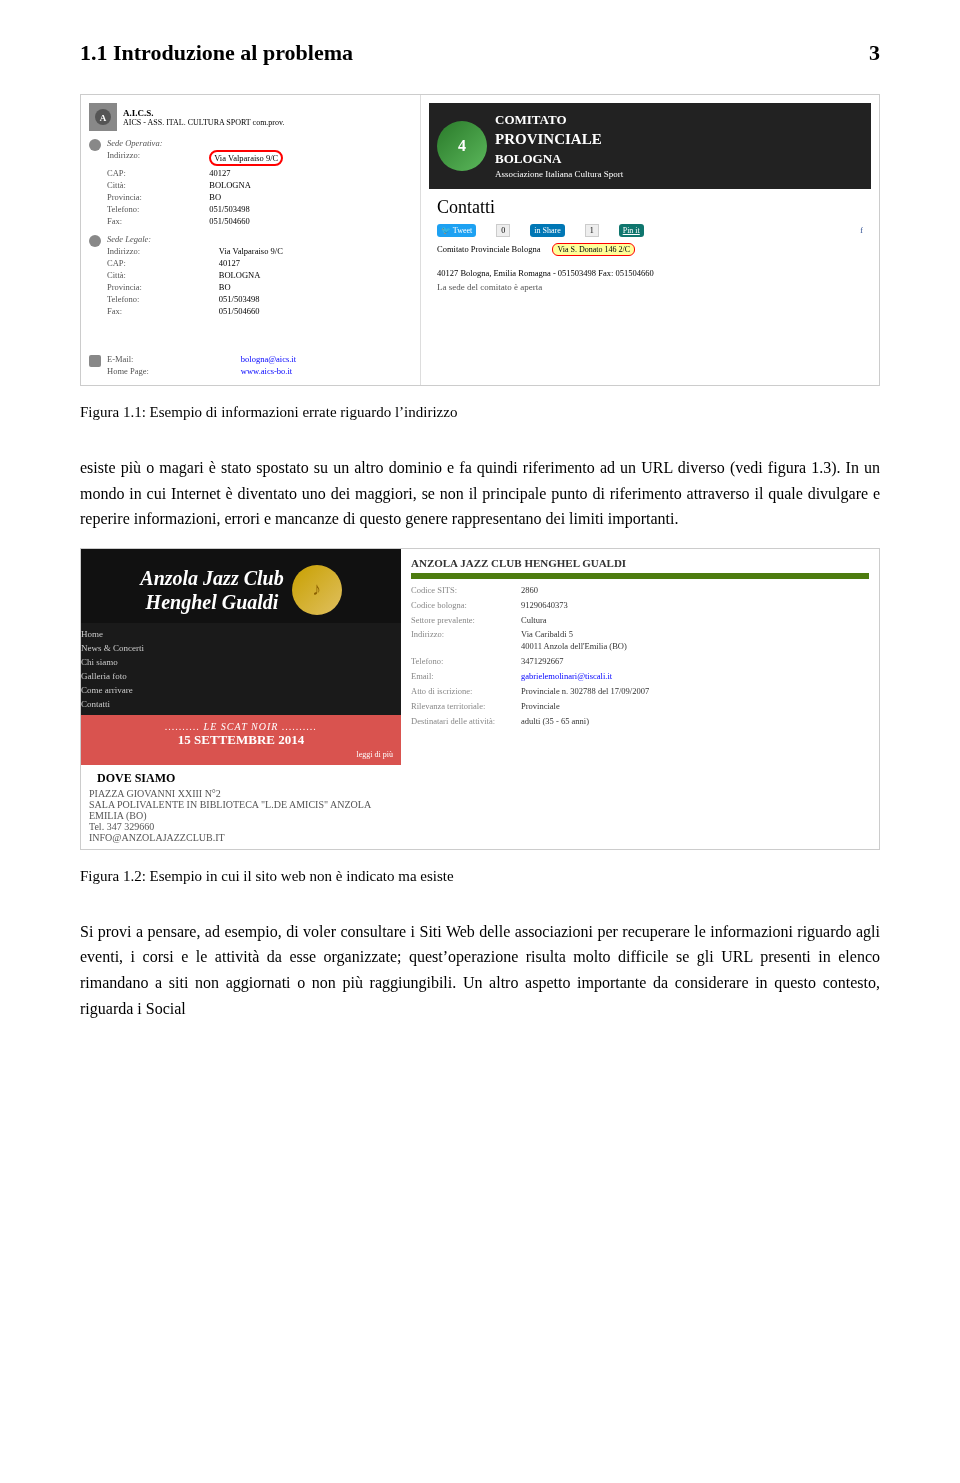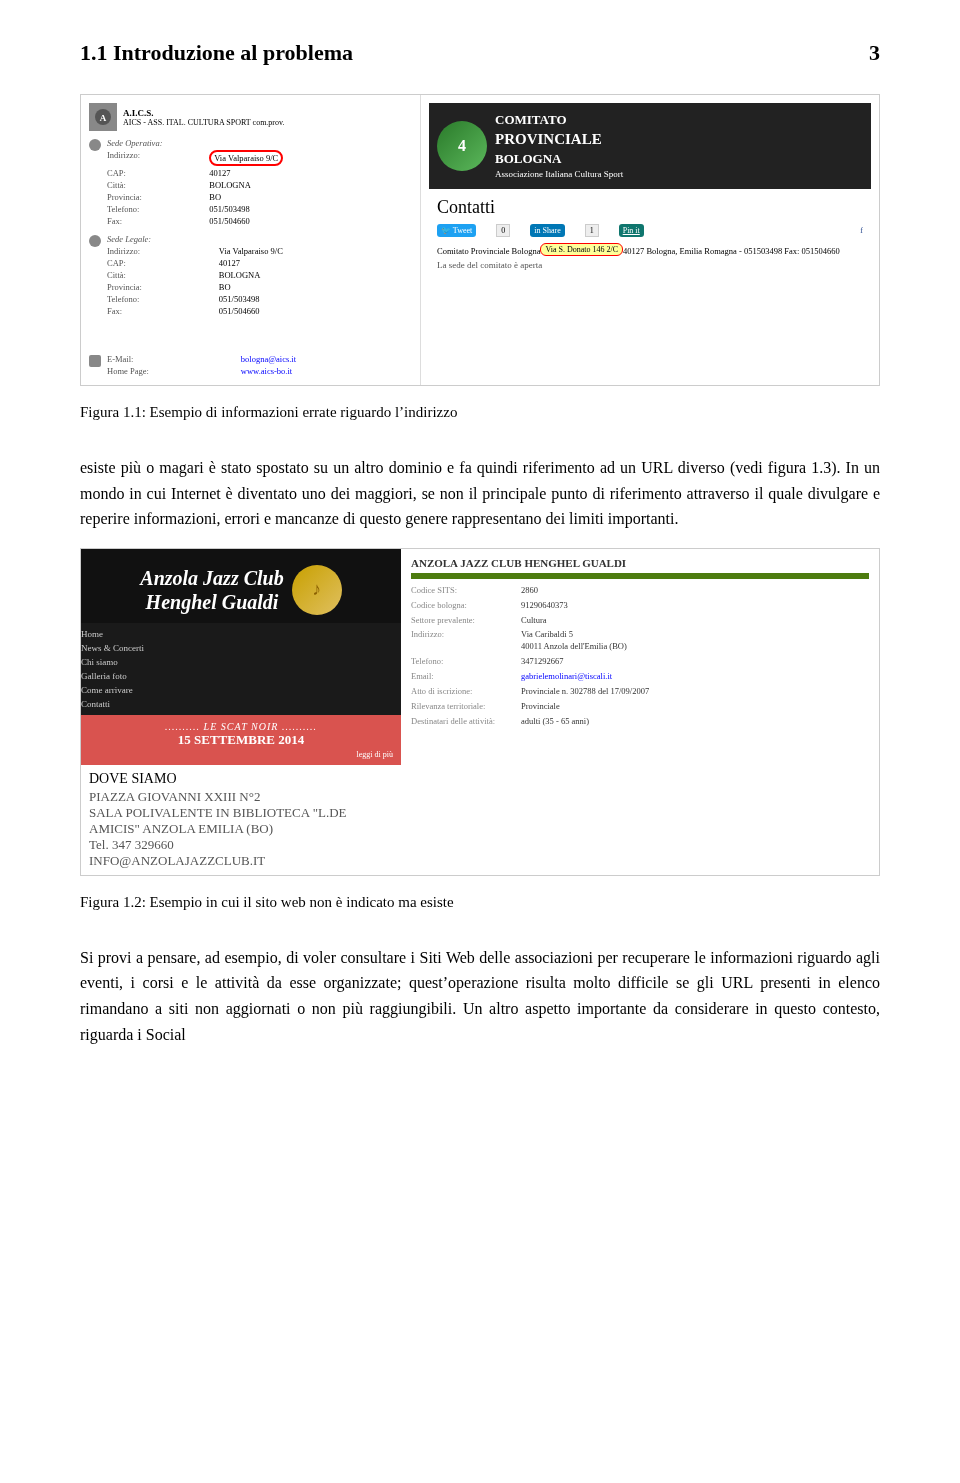--- a/index.html
+++ b/index.html
@@ -131,21 +131,21 @@
     .contatti-section { padding: 8px; font-size: 10px; }
     .contatti-title { font-size: 18px; font-weight: normal; margin-bottom: 6px; }
     .social-row { display: flex; gap: 20px; margin-bottom: 6px; align-items: center; }
     .social-btn {
       background: #1da1f2; color: #fff; font-size: 8px;
       padding: 2px 4px; border-radius: 3px; white-space: nowrap;
     }
     .social-btn.linkedin { background: #0077b5; }
     .social-btn.pinterest { background: #0f766e; text-decoration: underline; }
     .address-bar {
-      display: flex; align-items: flex-end; gap: 0; font-size: 8.5px; margin-bottom: 4px; flex-wrap: wrap;
+      display: flex; align-items: center; gap: 12px; font-size: 8.5px; margin-bottom: 4px; flex-wrap: wrap;
     }
     .address-highlight {
       background: #ffff99; border: 1.5px solid red; border-radius: 6px;
       padding: 1px 4px; font-size: 8px; white-space: nowrap;
     }
     .sede-aperta { font-size: 9px; color: #555; margin-top: 4px; }
 
     
     .fig2-container {
       display: flex;
@@ -183,21 +183,21 @@
       font-size: 9px;
     }
     .jazz-event .le-scat { font-style: italic; font-size: 10px; letter-spacing: 1px; }
     .jazz-event .date { font-size: 13px; font-weight: bold; }
     .jazz-info-section {
       background: #fff;
       color: #000;
       padding: 6px 8px;
       font-size: 8px;
     }
-    .jazz-desc { color: #555; font-size: 13px; }
+    .jazz-desc { color: #555; font-size: 10px; }
     .fig2-right {
       flex: 1;
       padding: 8px 10px;
       background: #fff;
       font-size: 9px;
     }
     .fig2-org-title {
       font-size: 11px;
       font-weight: bold;
       color: #333;
@@ -400,21 +400,21 @@
         <div class="jazz-nav-item">Galleria foto</div>
         <div class="jazz-nav-item">Come arrivare</div>
         <div class="jazz-nav-item">Contatti</div>
       </div>
       <div class="jazz-event">
         <div class="le-scat">.......... LE SCAT NOIR ..........</div>
         <div class="date">15 SETTEMBRE 2014</div>
         <div style="font-size:8px;text-align:right;margin-top:2px;">leggi di più</div>
       </div>
       <div class="jazz-info-section">
-        <div style="font-size:14px;font-weight:normal;margin-bottom:2px;">DOVE SIAMO</div>
+        <div style="font-size:12px;font-weight:bold;margin-bottom:2px;margin-left:8px;">DOVE SIAMO</div>
         <div class="jazz-desc">PIAZZA GIOVANNI XXIII N°2</div>
         <div class="jazz-desc">SALA POLIVALENTE IN BIBLIOTECA "L.DE AMICIS" ANZOLA EMILIA (BO)</div>
         <div class="jazz-desc">Tel. 347 329660</div>
         <div class="jazz-desc">INFO@ANZOLAJAZZCLUB.IT</div>
       </div>
     </div>
 
     <div class="fig2-right">
       <div class="fig2-org-title">ANZOLA JAZZ CLUB HENGHEL GUALDI</div>
 

